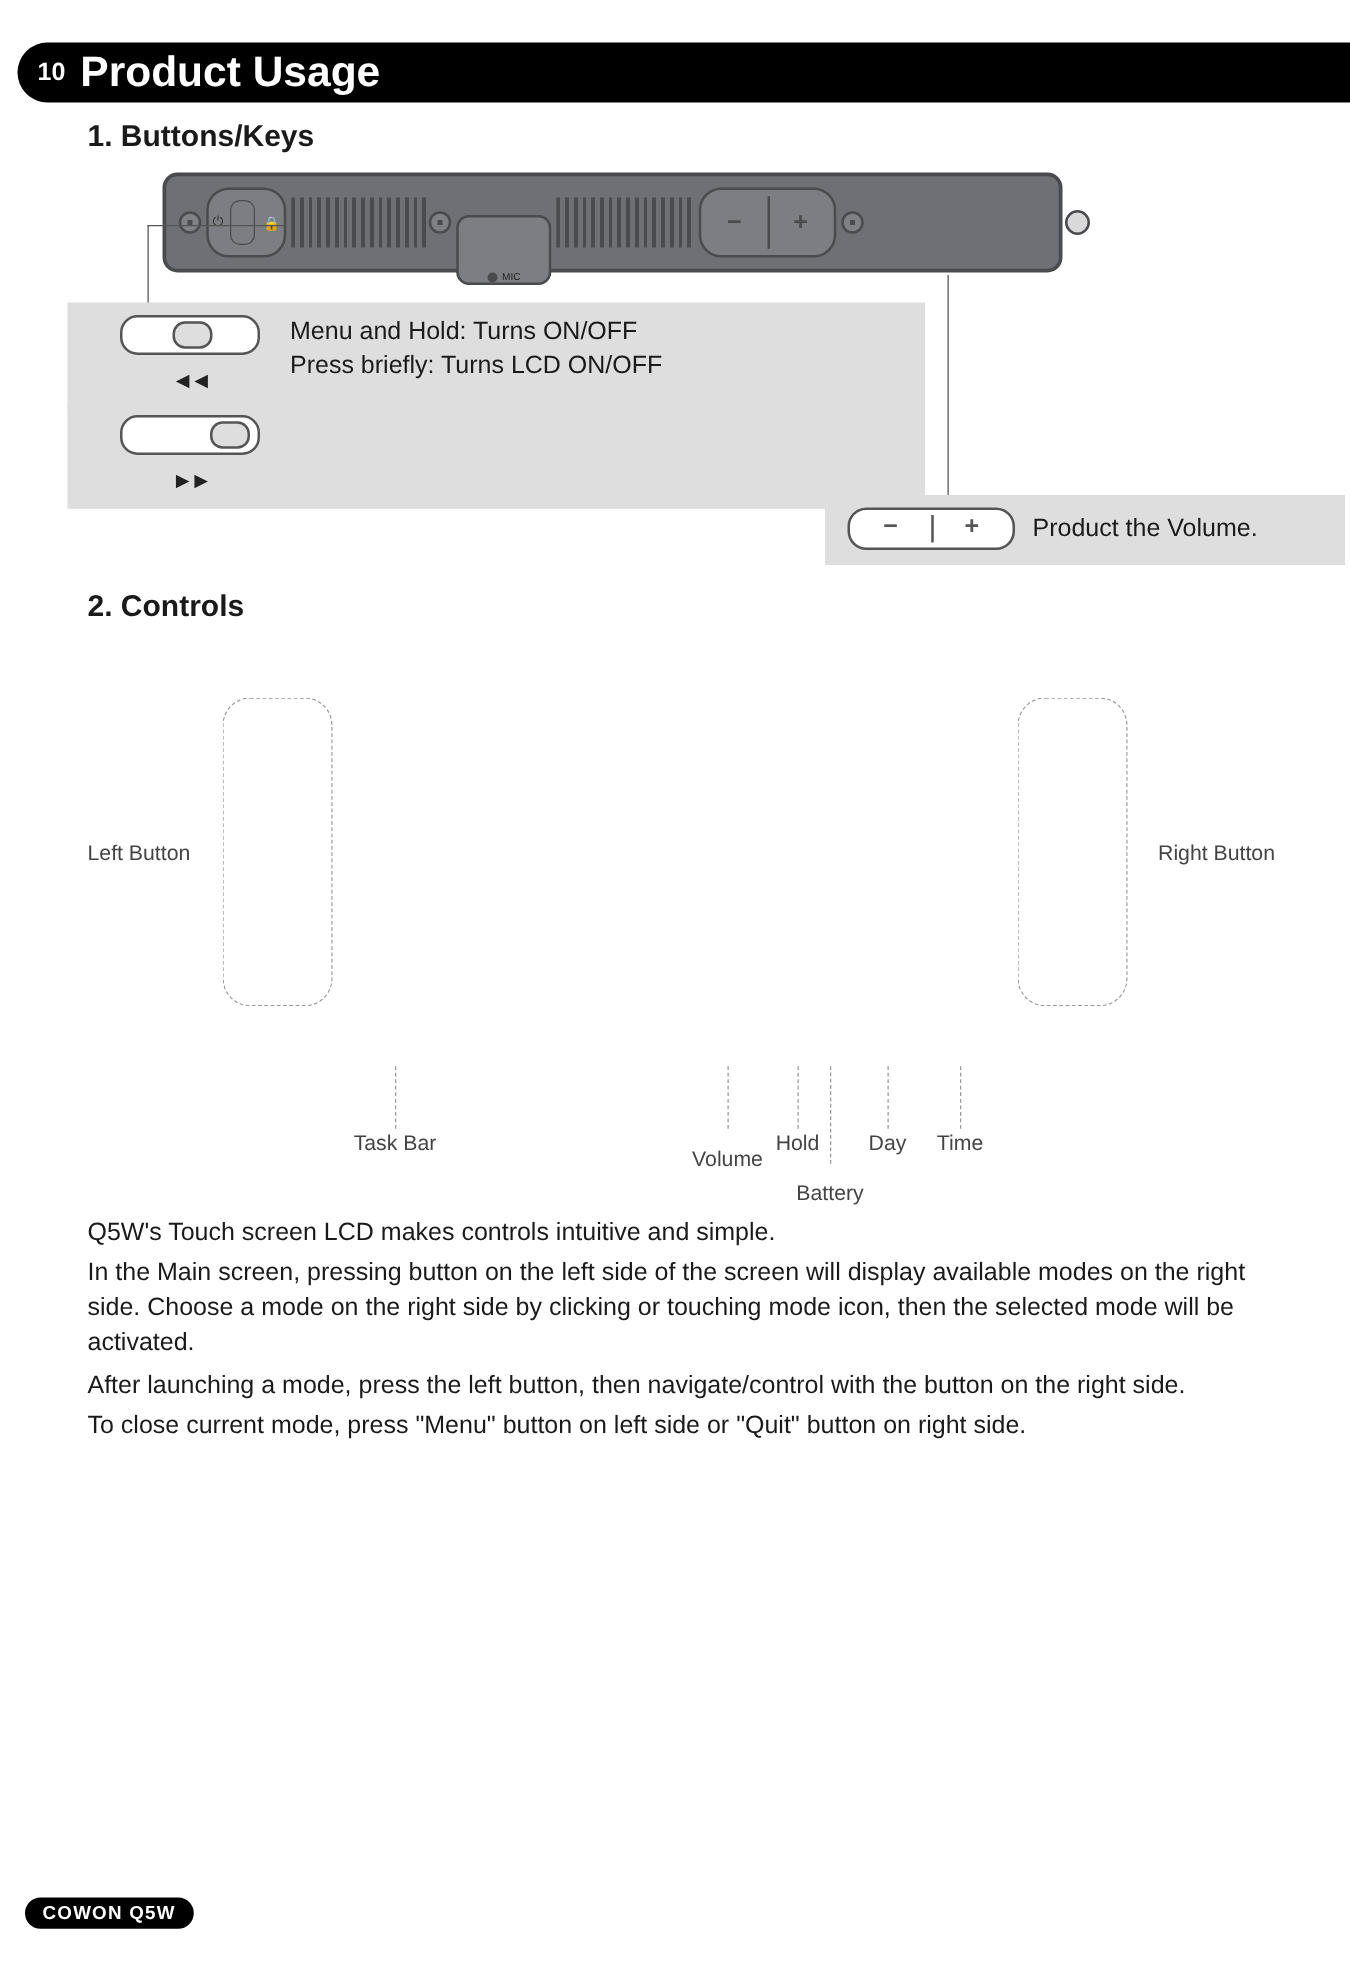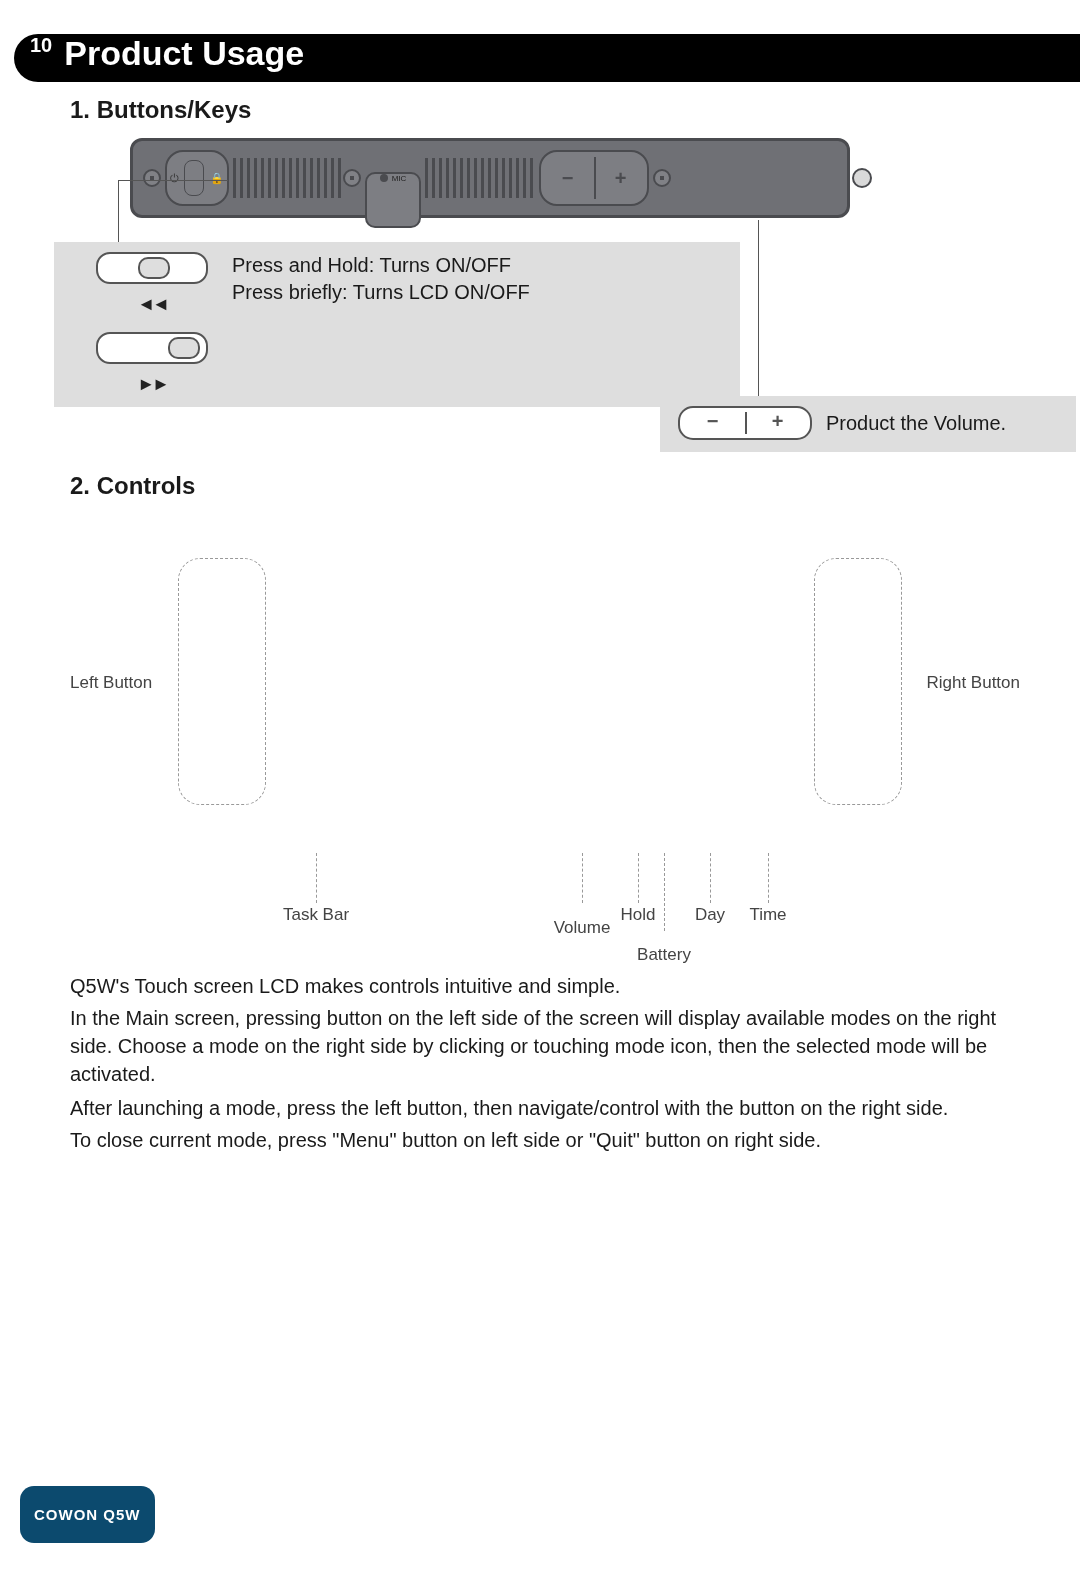--- a/index.html
+++ b/index.html
@@ -10,36 +10,36 @@
     --device-dark:#4a4b4f;
     --page-w:1080px;
     --page-h:1573px;
   }
   html,body{margin:0;padding:0;background:#fff;font-family:Arial,Helvetica,sans-serif;color:var(--ink);}
   .page{position:relative;width:var(--page-w);height:var(--page-h);margin:0 auto;background:#fff;overflow:hidden;}
 
   
   .titlebar{position:absolute;left:14px;top:34px;right:0;height:48px;background:#000;
     border-top-left-radius:24px;border-bottom-left-radius:24px;padding-left:16px;
-    display:flex;align-items:flex-start;gap:12px;}
+    display:flex;align-items:center;gap:12px;}
   .page-num{color:#fff;font-size:20px;font-weight:bold;}
   .page-title{color:#fff;font-size:34px;font-weight:bold;}
 
   
   .section-h{position:absolute;font-size:24px;font-weight:bold;color:var(--ink);}
 
   
   .device-wrap{position:absolute;left:130px;top:138px;width:720px;height:80px;}
   .device{position:relative;width:100%;height:100%;background:var(--device-body);
     border:3px solid var(--device-dark);border-radius:12px;box-sizing:border-box;
     display:flex;align-items:center;}
   .dev-seg{height:56px;border:2px solid var(--device-dark);box-sizing:border-box;margin:0 4px;}
   .btn-pill{width:64px;border-radius:18px;background:#7d7e83;display:flex;align-items:center;justify-content:space-around;}
   .grille{flex:0 0 110px;background:repeating-linear-gradient(90deg,var(--device-dark)0 3px,transparent 3px 7px);border:none;height:40px;}
-  .mic-panel{width:56px;border-radius:10px;background:#7d7e83;display:flex;align-items:flex-start;justify-content:center;gap:4px;margin-top:44px;}
+  .mic-panel{width:76px;border-radius:10px;background:#7d7e83;display:flex;align-items:flex-end;justify-content:center;gap:4px;margin-top:44px;}
   .mic-dot{width:8px;height:8px;border-radius:50%;background:var(--device-dark);}
   .mic-lbl{font-size:8px;color:#222;}
   .vol-panel{width:110px;border-radius:18px;background:#7d7e83;display:flex;align-items:center;justify-content:center;position:relative;}
   .vol-panel::after{content:"";position:absolute;left:50%;top:10%;bottom:10%;width:2px;background:var(--device-dark);}
   .vol-sym{flex:1;text-align:center;color:var(--device-dark);font-size:20px;font-weight:bold;}
   .stylus{position:absolute;right:-22px;top:50%;transform:translateY(-50%);width:16px;height:16px;border-radius:50%;
     background:#d9d9d9;border:2px solid var(--device-dark);}
   .tiny-port{width:14px;height:14px;border:2px solid var(--device-dark);border-radius:50%;background:#808186;display:flex;align-items:center;justify-content:center;}
   .tiny-port::after{content:"";width:4px;height:4px;background:var(--device-dark);}
 
@@ -61,22 +61,22 @@
   .controls-area{position:absolute;left:60px;top:553px;right:60px;height:420px;}
   .dashed-pad{position:absolute;width:86px;height:245px;border:1px dashed #999;border-radius:22px;}
   .side-label{position:absolute;font-size:17px;color:#444;}
   .status-lead{position:absolute;border-left:1px dashed #999;}
   .status-lbl{position:absolute;font-size:17px;color:#444;white-space:nowrap;text-align:center;transform:translateX(-50%);}
 
   
   .body-text{position:absolute;left:70px;right:70px;font-size:20px;line-height:1.4;}
 
   
-  .badge{position:absolute;left:20px;bottom:30px;background:#0c4a6e;color:#fff;font-weight:bold;
-    font-size:15px;letter-spacing:1px;padding:20px 14px;border-radius:14px;}
+  .badge{position:absolute;left:20px;bottom:30px;background:#000000;color:#fff;font-weight:bold;
+    font-size:15px;letter-spacing:1px;padding:4px 14px;border-radius:14px;}
 </style>
 </head>
 <body>
 
 <div class="page">
 
   <div class="titlebar">
     <span class="page-num">10</span>
     <span class="page-title">Product Usage</span>
   </div>
@@ -114,21 +114,21 @@
   <div class="leader" style="left:758px;top:220px;height:210px;"></div>
 
   <div class="callout" style="left:54px;top:242px;width:650px;">
     <div class="glyph-col">
       <div class="small-slider">
           <div class="knob" style="left:40px;"></div>
         </div>
       <div class="arrows">◄◄</div>
     </div>
     <div class="text-col">
-      <div>Press and Hold: Turns ON/OFF</div>
+      <div>Menu and Hold: Turns ON/OFF</div>
       <div>Press briefly: Turns LCD ON/OFF</div>
     </div>
   </div>
 
   <div class="callout" style="left:54px;top:322px;width:650px;">
     <div class="glyph-col">
       <div class="small-slider">
           <div class="knob" style="right:6px;"></div>
         </div>
       <div class="arrows">►►</div>

